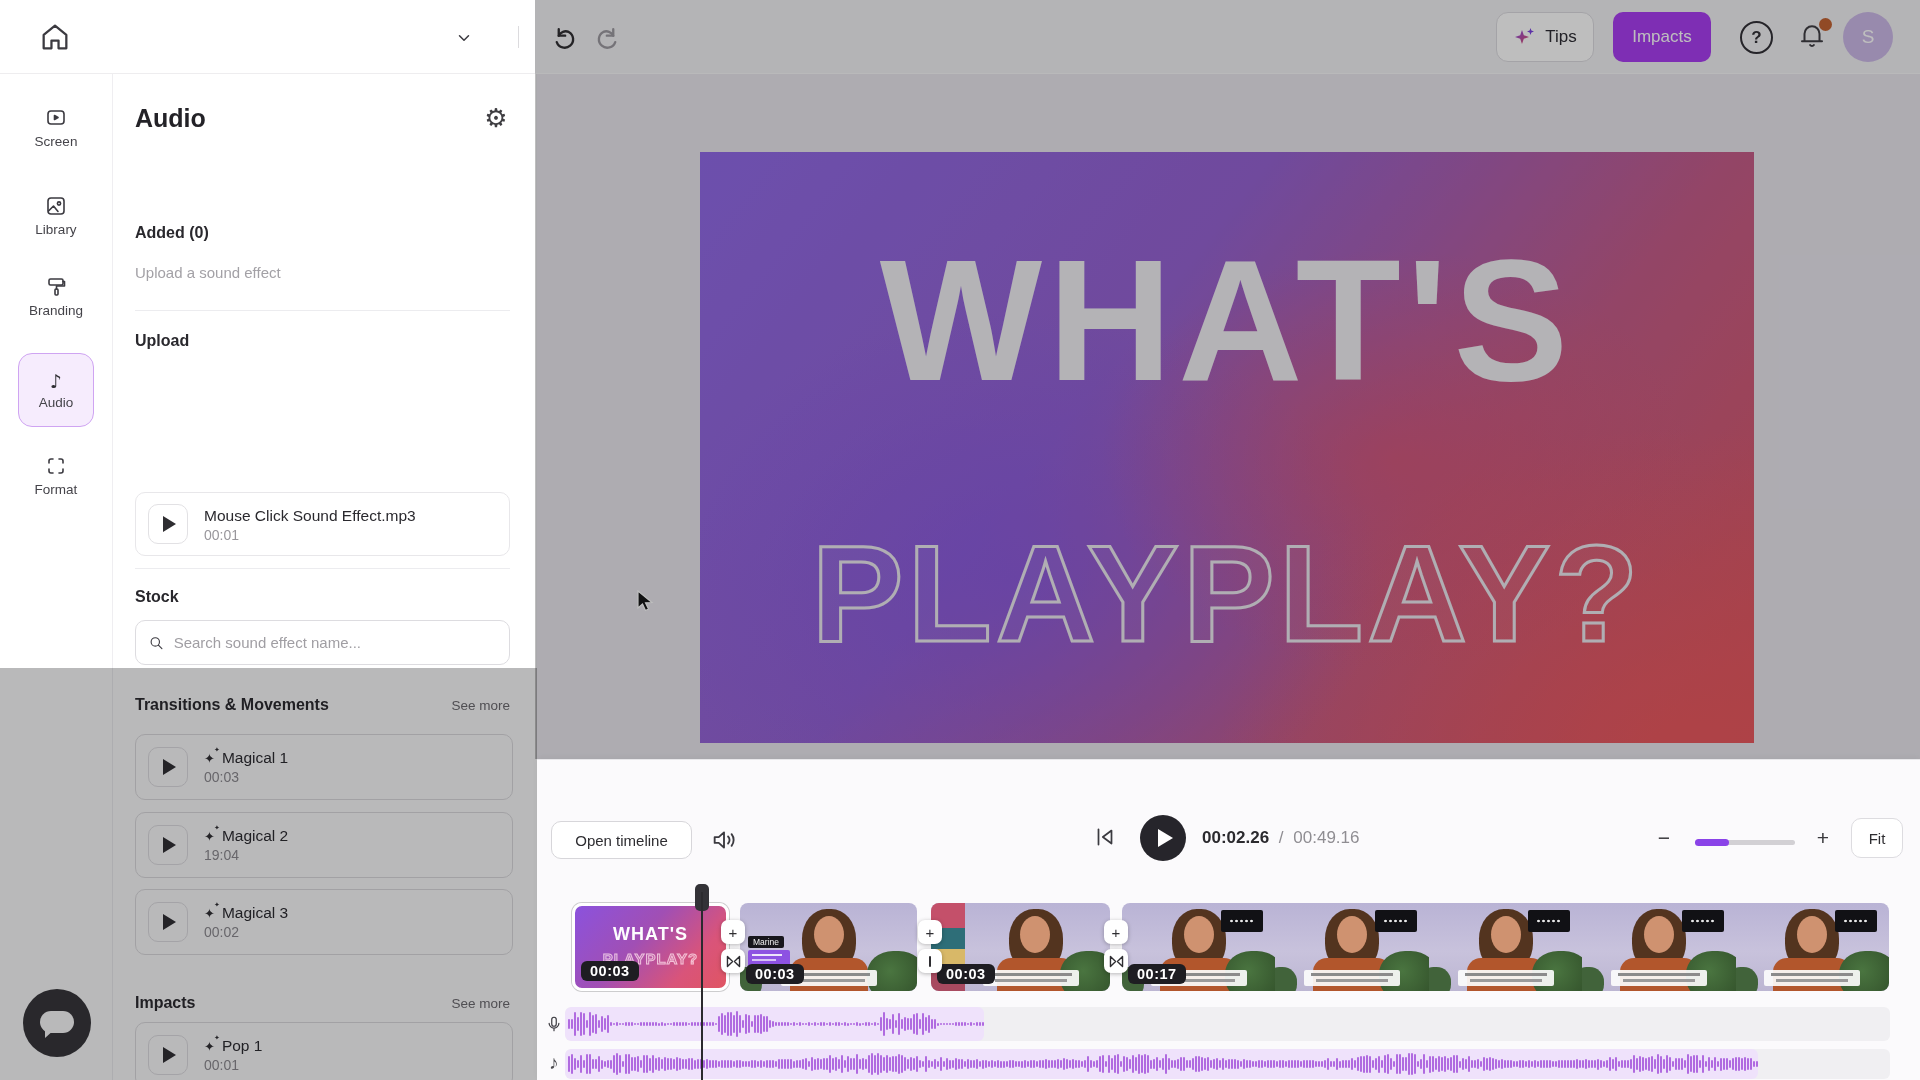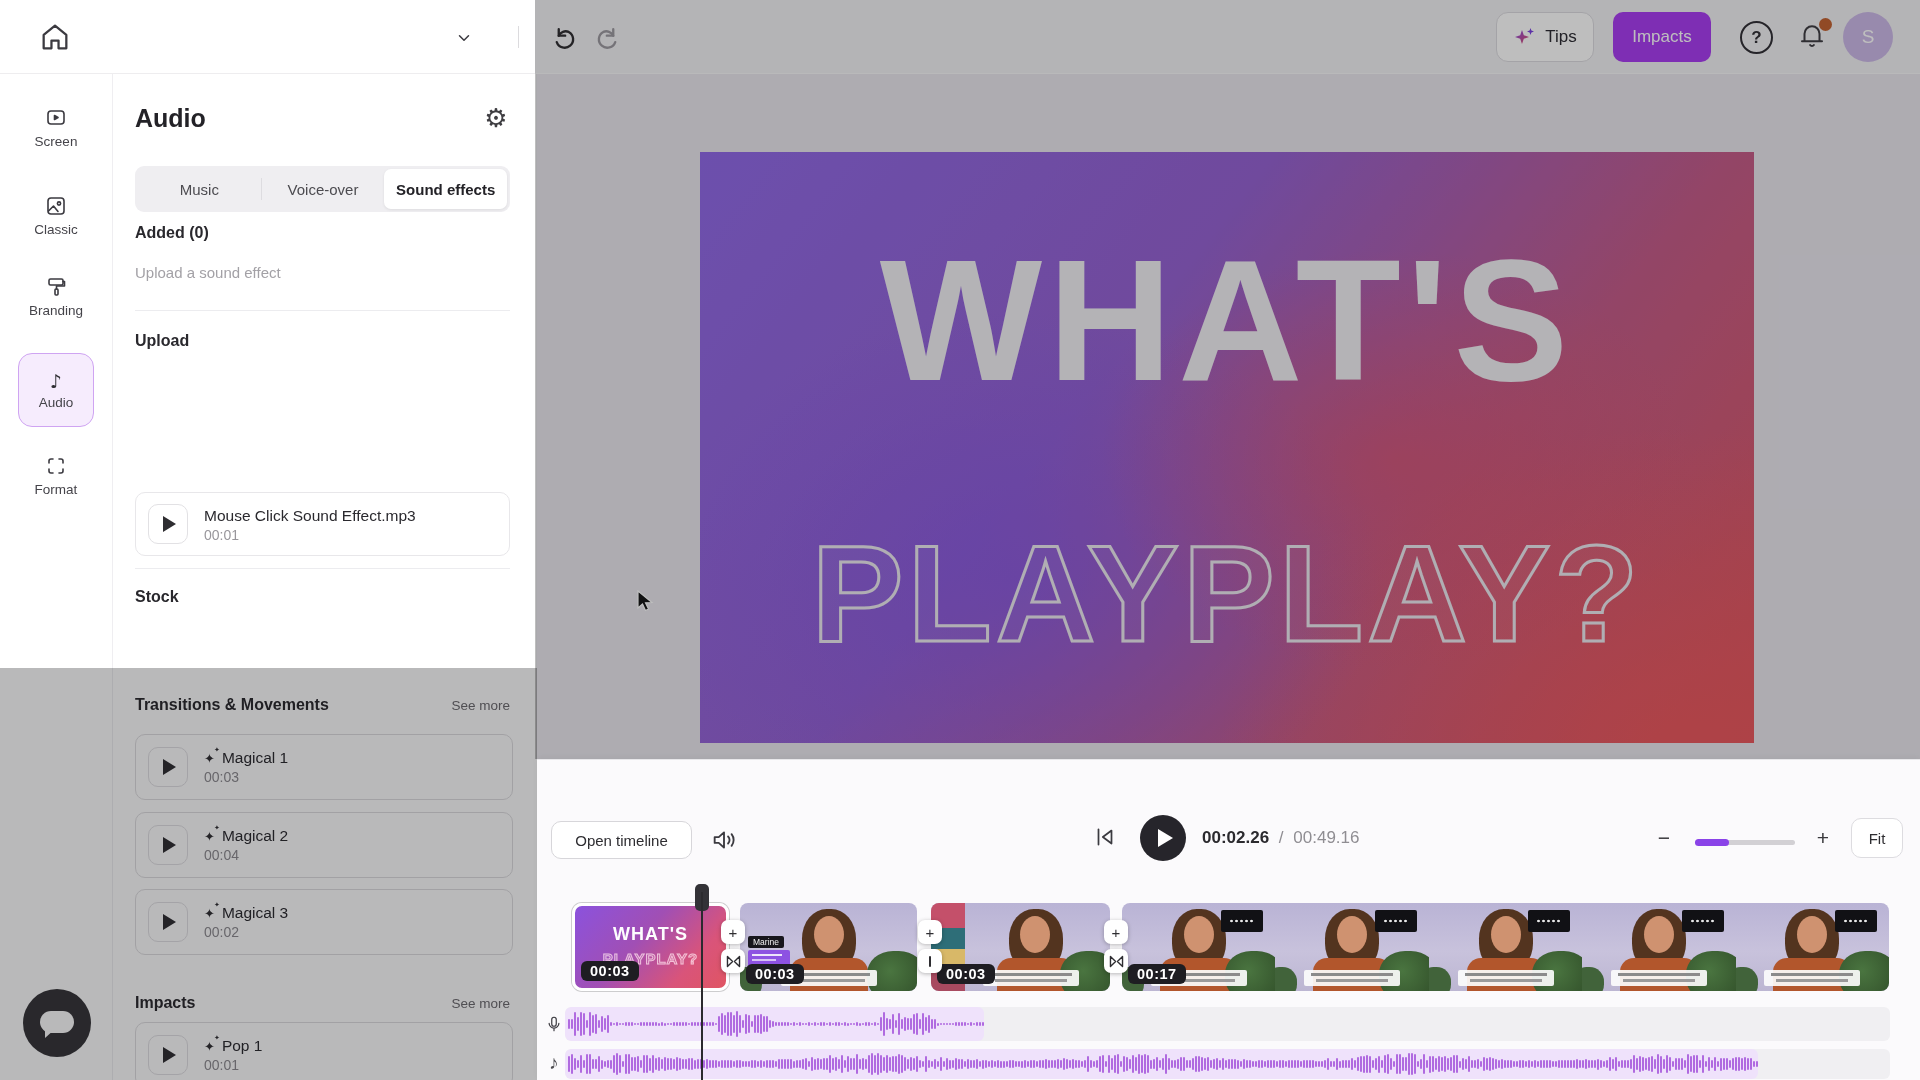--- a/index.html
+++ b/index.html
@@ -231,21 +231,21 @@
           <path d="M10.5 9.5 L14 11.5 L10.5 13.5 Z" fill="#3b3a40"></path>
       </svg>
       <div class="side-label">Screen</div>
     </div>
     <div class="side-item" style="top:120px">
       <svg class="icon" width="24" height="24" viewBox="0 0 24 24">
         <rect x="4" y="4" width="16" height="16" rx="3"></rect>
           <circle cx="15" cy="9.5" r="1.6"></circle>
           <path d="M4.5 17 L9.5 12 L14 17.5"></path>
       </svg>
-      <div class="side-label">Classic</div>
+      <div class="side-label">Library</div>
     </div>
     <div class="side-item" style="top:201px">
       <svg class="icon" width="24" height="24" viewBox="0 0 24 24">
         <rect x="5" y="4" width="14" height="6" rx="1.5"></rect>
           <path d="M19 6.5 h1.5 v4.5 h-8 v3"></path>
           <rect x="11" y="14" width="3" height="6" rx="1"></rect>
       </svg>
       <div class="side-label">Branding</div>
     </div>
     <div class="audio-tile">
@@ -257,45 +257,46 @@
         <path d="M5 9 V7 a2 2 0 0 1 2 -2 h2 M15 5 h2 a2 2 0 0 1 2 2 v2 M19 15 v2 a2 2 0 0 1 -2 2 h-2 M9 19 H7 a2 2 0 0 1 -2 -2 v-2"></path>
       </svg>
       <div class="side-label">Format</div>
     </div>
   </div>
 
   <div class="panel">
     <div class="panel-heading">Audio</div>
     <button class="gear-btn">⚙</button>
 
-    <div class="tabs">
-      <div class="tab">Music</div>
-      <div class="tabsep"></div>
-      <div class="tab">Voice-over</div>
-      <div class="tab active">Sound effects</div>
-    </div>
 
     <div class="p-sub" style="top:150px">Added (0)</div>
     <div class="p-grey" style="top:190px">Upload a sound effect</div>
     <div class="p-hr" style="top:236px"></div>
 
     <div class="p-sub" style="top:258px">Upload</div>
 
     <div class="sound-row row-upload">
       <div class="play-sq">
           <i class="play-tri"></i>
         </div>
       <div>
         <div class="row-name">Mouse Click Sound Effect.mp3</div>
         <div class="row-dur">00:01</div>
       </div>
     </div>
     <div class="p-hr" style="top:494px"></div>
 
     <div class="p-sub" style="top:514px">Stock</div>
+    <div class="search-box">
+      <svg class="icon" width="18" height="18" viewBox="0 0 24 24" stroke="#6a686c" stroke-width="2">
+        <circle cx="10.5" cy="10.5" r="6"></circle>
+          <path d="M15 15 L20 20"></path>
+      </svg>
+      <input type="text" placeholder="Search sound effect name..." style="">
+    </div>
 
     <div class="section-head" style="top:622px">
       <span class="section-title">Transitions &amp; Movements</span>
       <span class="see-more">See more</span>
     </div>
 
     <div class="stock-item" style="top:660px">
       <div class="play-sq">
           <i class="play-tri"></i>
         </div>
@@ -309,21 +310,21 @@
     </div>
     <div class="stock-item" style="top:738px">
       <div class="play-sq">
           <i class="play-tri"></i>
         </div>
       <div>
         <div class="stock-name">
             <span class="spark">✦</span>
             <span>Magical 2</span>
           </div>
-        <div class="stock-dur">00:04</div>
+        <div class="stock-dur">19:04</div>
       </div>
     </div>
     <div class="stock-item" style="top:815px">
       <div class="play-sq">
           <i class="play-tri"></i>
         </div>
       <div>
         <div class="stock-name">
             <span class="spark">✦</span>
             <span>Magical 3</span>

